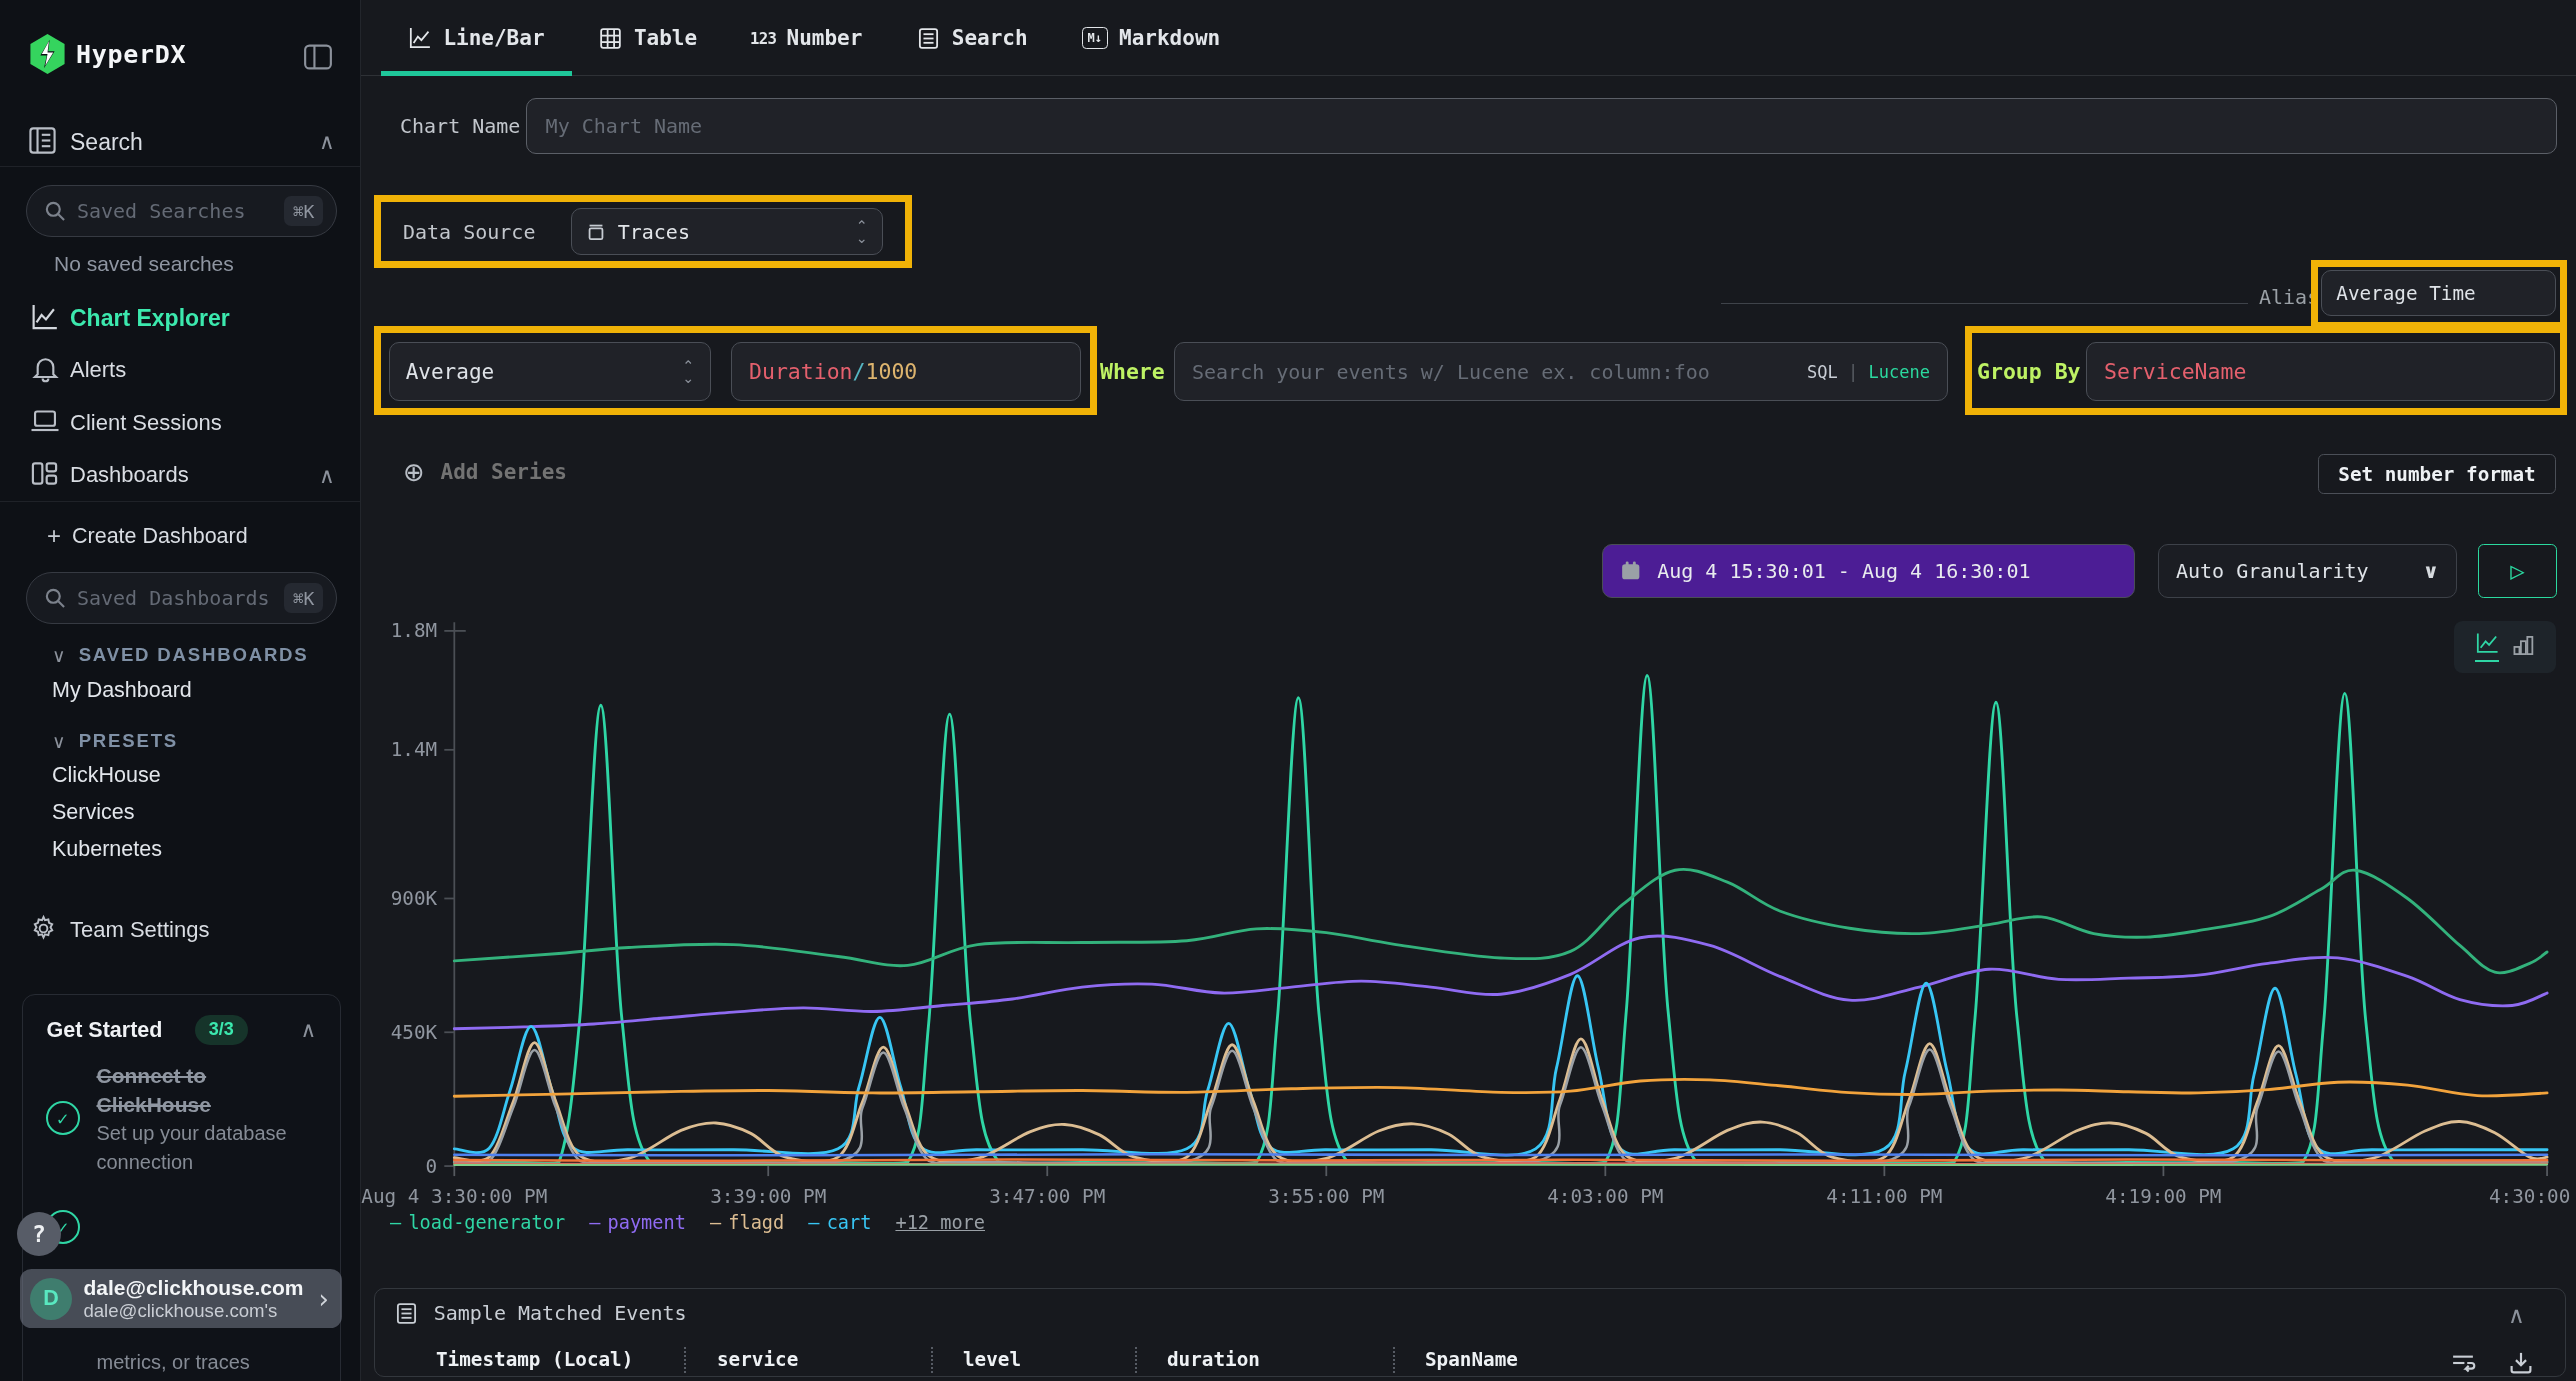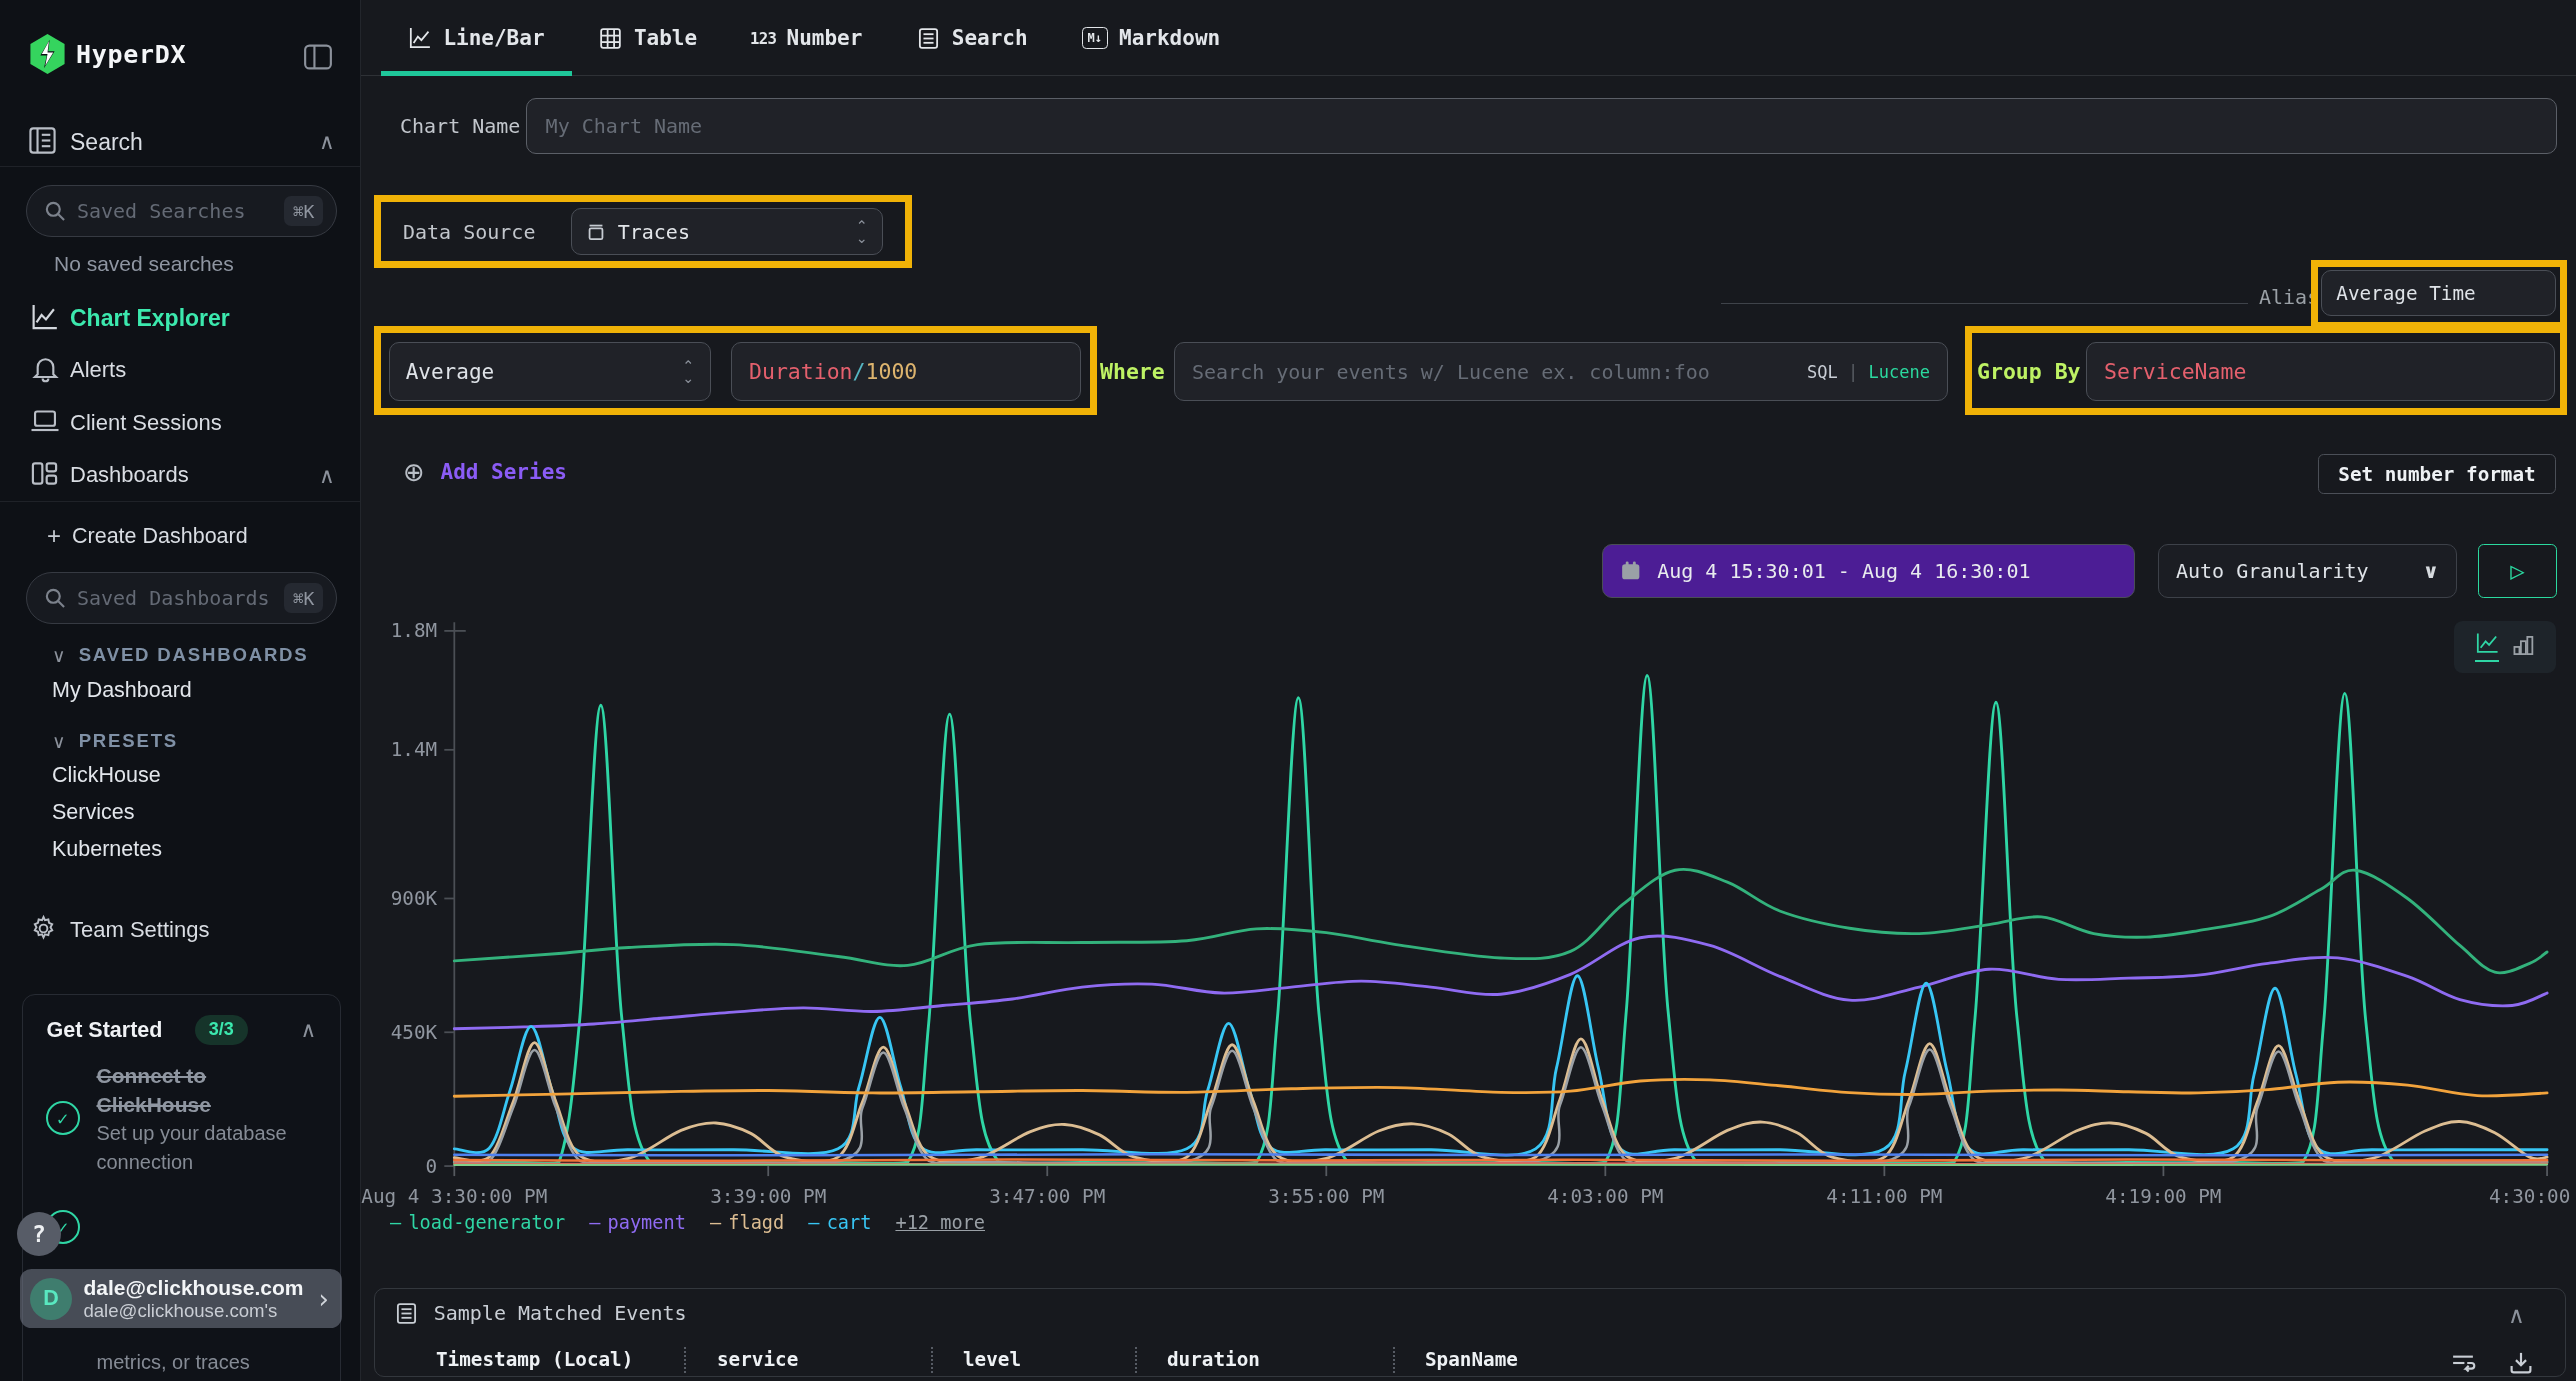--- a/index.html
+++ b/index.html
@@ -307,21 +307,21 @@
     <span style="font-size:19.3px; color:#dfe3e8;">Average Time</span>
   </div>
 
   <div class="yellow-box" style="left:13px; top:195px; width:538px; height:73px;"></div>
   <div class="yellow-box" style="left:13px; top:326px; width:723px; height:89px;"></div>
   <div class="yellow-box" style="left:1604px; top:326px; width:602px; height:89px;"></div>
   <div class="yellow-box" style="left:1950px; top:260px; width:256px; height:69px;"></div>
 
   <div class="abs" style="left:42px; top:457px; display:flex; align-items:center; gap:15.7px;">
     <span style="font-size:26px; color:#b9bec6; font-family:'DejaVu Sans',sans-serif;">⊕</span>
-    <span style="font-size:21px; font-weight:bold; color:#8b5cf6;">Add Series</span>
+    <span style="font-size:21px; font-weight:bold; color:#737373;">Add Series</span>
   </div>
   <div class="btn" style="left:1957px; top:454px; width:238px; height:40px; font-size:19.3px;">
     <span>Set number format</span>
   </div>
 
   <div class="inputbox" style="left:1241px; top:544px; width:533px; height:54px; padding:0 17px; background:#4c1d95;">
     <svg width="21.5" height="21.5" viewBox="0 0 30 30">
         <rect x="3" y="6" width="24" height="21" rx="4" fill="#9aa0a6"></rect>
         <rect x="8" y="2" width="4" height="6" rx="2" fill="#9aa0a6"></rect>
         <rect x="18" y="2" width="4" height="6" rx="2" fill="#9aa0a6"></rect>

